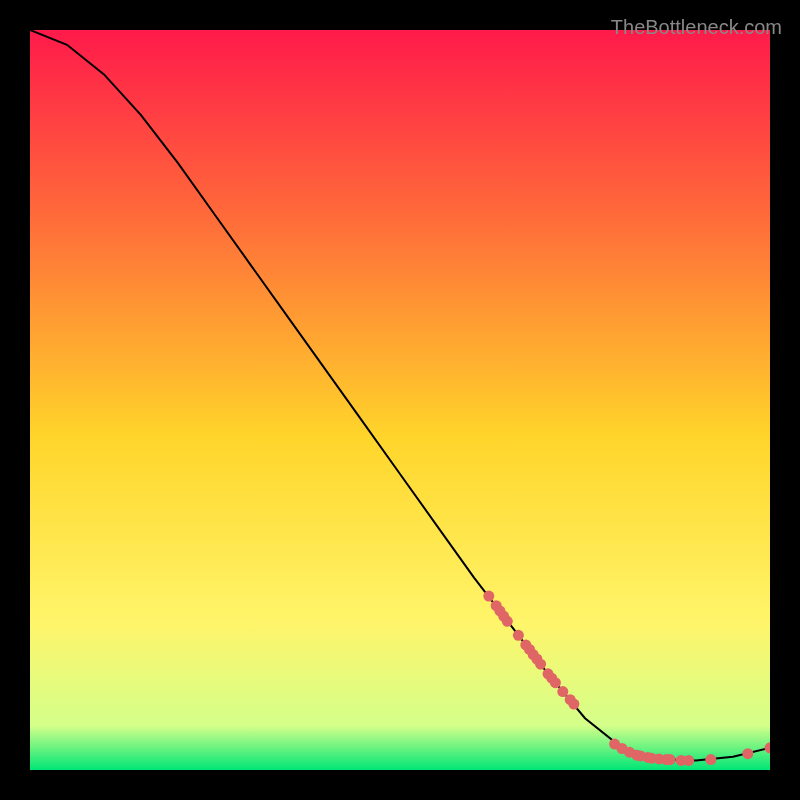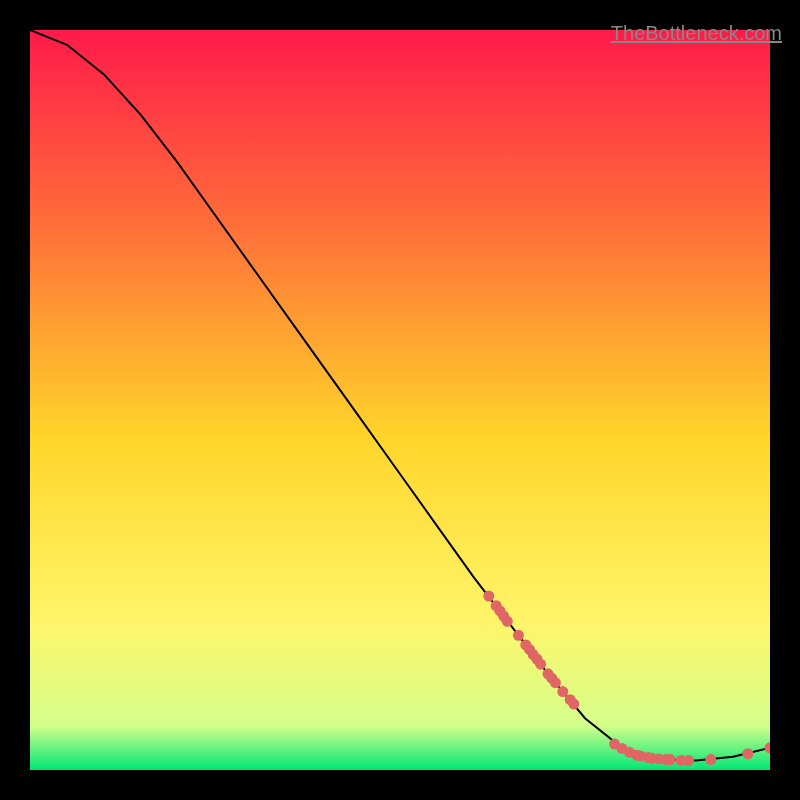--- a/index.html
+++ b/index.html
@@ -6,27 +6,26 @@
     margin: 0;
     padding: 0;
     width: 800px;
     height: 800px;
     background: #000;
     position: relative;
     font-family: Arial, sans-serif;
   }
   .watermark {
     position: absolute;
-    top: 22px;
+    top: 16px;
     right: 18px;
     color: #888;
     font-size: 20px;
     font-weight: 500;
     z-index: 10;
-    text-decoration: underline;
   }
   .plot-area {
     position: absolute;
     left: 30px;
     top: 30px;
     width: 740px;
     height: 740px;
   }
   svg {
     display: block;

